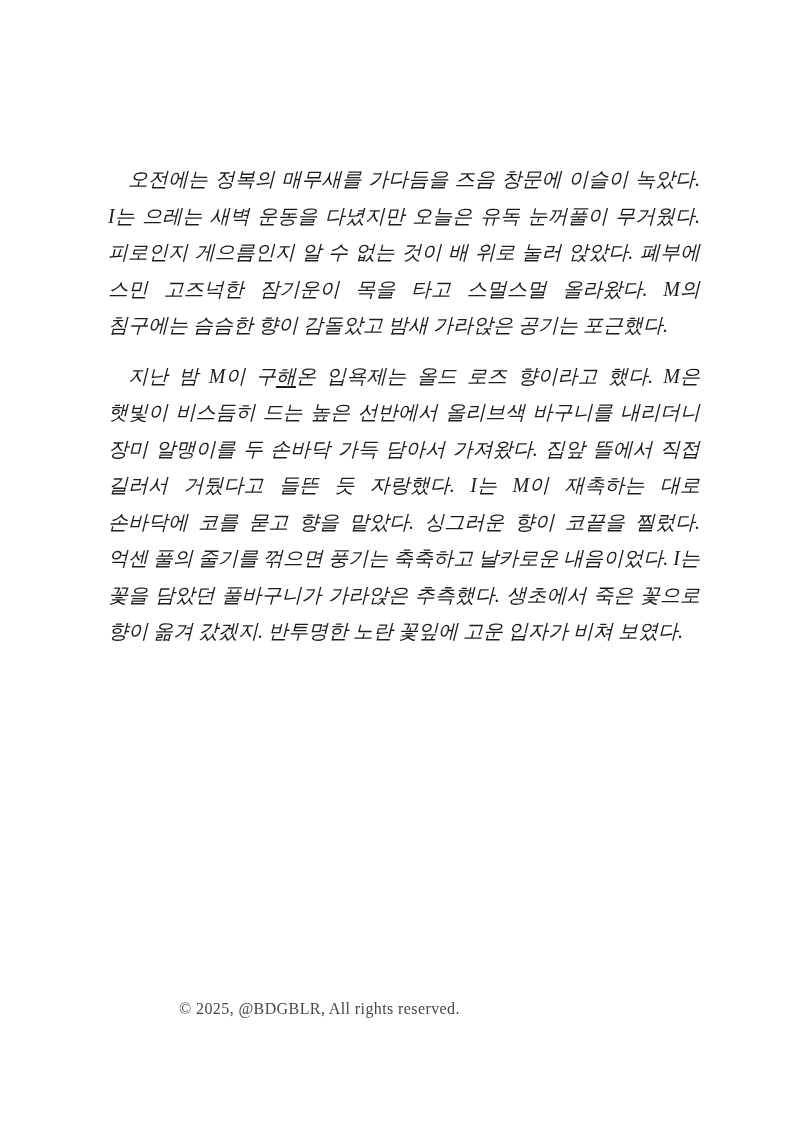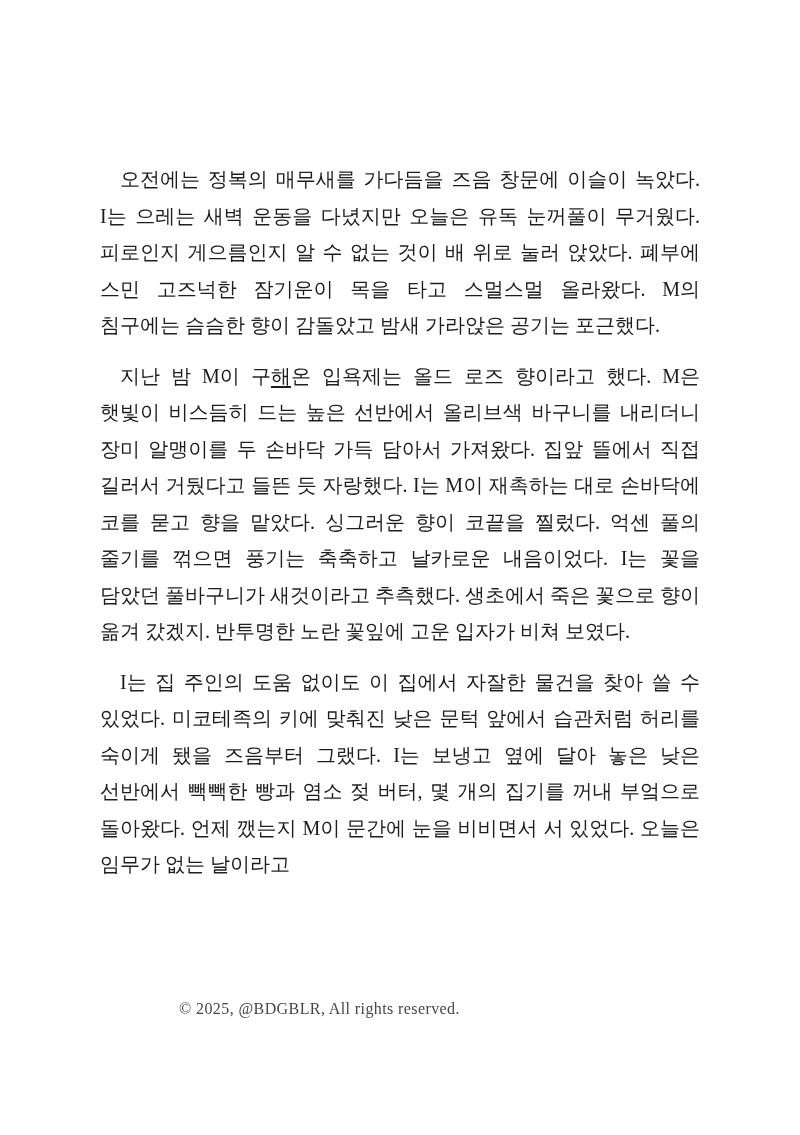--- a/index.html
+++ b/index.html
@@ -20,22 +20,23 @@
     left: 100px;
     top: 161px;
     width: 600px;
     color: #1d1d1d;
     font-size: 20px;
     line-height: 36.5px;
     text-align: justify;
     word-break: keep-all;
   }
   .para {
-    margin: 0 0 14px 0;
+    margin: 0 0 14px 8px;
     text-indent: 20px;
+    font-style: italic;
   }
   .para:last-child {
     margin-bottom: 0;
   }
   .underline {
     text-decoration: underline;
     text-underline-offset: 3px;
   }
   .footer {
     position: absolute;
@@ -47,20 +48,19 @@
     font-size: 16px;
     letter-spacing: 0.4px;
   }
 </style>
 </head>
 <body>
 
 <div class="page">
   <main class="content">
     <p class="para">오전에는 정복의 매무새를 가다듬을 즈음 창문에 이슬이 녹았다. I는 으레는 새벽 운동을 다녔지만 오늘은 유독 눈꺼풀이 무거웠다. 피로인지 게으름인지 알 수 없는 것이 배 위로 눌러 앉았다. 폐부에 스민 고즈넉한 잠기운이 목을 타고 스멀스멀 올라왔다. M의 침구에는 슴슴한 향이 감돌았고 밤새 가라앉은 공기는 포근했다.</p>
-    <p class="para"><span>지난 밤 M이 구</span><span class="underline">해</span><span>온 입욕제는 올드 로즈 향이라고 했다. M은 햇빛이 비스듬히 드는 높은 선반에서 올리브색 바구니를 내리더니 장미 알맹이를 두 손바닥 가득 담아서 가져왔다. 집앞 뜰에서 직접 길러서 거뒀다고 들뜬 듯 자랑했다. I는 M이 재촉하는 대로 손바닥에 코를 묻고 향을 맡았다. 싱그러운 향이 코끝을 찔렀다. 억센 풀의 줄기를 꺾으면 풍기는 축축하고 날카로운 내음이었다. I는 꽃을 담았던 풀바구니가 새것이라고 추측했다. 생초에서 죽은 꽃으로 향이 옮겨 갔겠지. 반투명한 노란 꽃잎에 고운 입자가 비쳐 보였다.</span></p>
-    <p class="para">I는 집 주인의 도움 없이도 이 집에서 자잘한 물건을 찾아 쓸 수 있었다. 미코테족의 키에 맞춰진 낮은 문턱 앞에서 습관처럼 허리를 숙이게 됐을 즈음부터 그랬다. I는 보냉고 옆에 달아 놓은 낮은 선반에서 빽빽한 빵과 염소 젖 버터, 몇 개의 집기를 꺼내 부엌으로 돌아왔다. 언제 깼는지 M이 문간에 눈을 비비면서 서 있었다. 오늘은 임무가 없는 날이라고</p>
+    <p class="para"><span>지난 밤 M이 구</span><span class="underline">해</span><span>온 입욕제는 올드 로즈 향이라고 했다. M은 햇빛이 비스듬히 드는 높은 선반에서 올리브색 바구니를 내리더니 장미 알맹이를 두 손바닥 가득 담아서 가져왔다. 집앞 뜰에서 직접 길러서 거뒀다고 들뜬 듯 자랑했다. I는 M이 재촉하는 대로 손바닥에 코를 묻고 향을 맡았다. 싱그러운 향이 코끝을 찔렀다. 억센 풀의 줄기를 꺾으면 풍기는 축축하고 날카로운 내음이었다. I는 꽃을 담았던 풀바구니가 가라앉은 추측했다. 생초에서 죽은 꽃으로 향이 옮겨 갔겠지. 반투명한 노란 꽃잎에 고운 입자가 비쳐 보였다.</span></p>
   </main>
 
   <footer class="footer">
     <span>©  2025, @BDGBLR, All rights reserved.</span>
   </footer>
 </div>
 
 </body></html>

